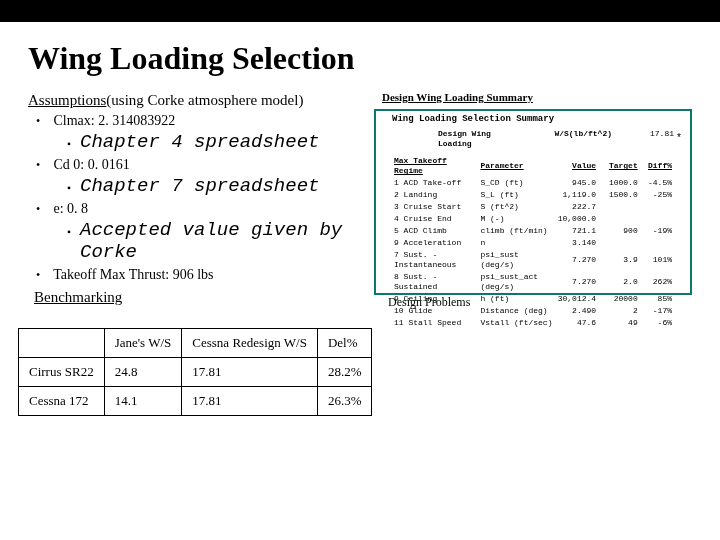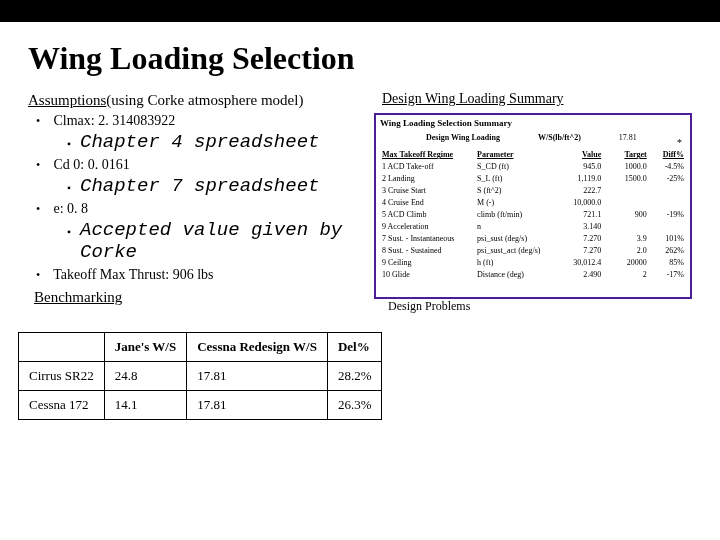--- a/index.html
+++ b/index.html
@@ -45,32 +45,33 @@
   ul.inner > li { font-size: 19px; font-style: italic; margin: 2px 0; font-family: Liberation Mono, monospace; }
   ul.inner > li::before {
     content: "▪"; display: inline-block; width: 14px; margin-left: -14px;
     font-style: normal; font-size: 10px;
   }
   .benchmark-hdr {
     font-size: 15px; text-decoration: underline; margin: 6px 0 0 6px; font-family: Liberation Serif, serif;
   }
 
   .summary-hdr {
-    font-size: 14px; text-decoration: underline; margin: 0 0 6px 8px;
+    font-size: 11px; text-decoration: underline; margin: 0 0 6px 8px; font-weight: bold;
   }
 
   
   .wls-box {
-    border: 2px solid #4c1d95;
+    border: 2px solid #0f766e;
     font-size: 8px;
     line-height: 1.25;
-    padding: 3px 4px;
+    padding: 3px 16px;
     width: 318px;
     height: 186px;
     position: relative;
+    font-family: Liberation Mono, monospace;
   }
   .wls-title {
     font-weight: bold; font-size: 9px; margin-bottom: 4px;
   }
   .wls-design-row {
     display: flex; margin-left: 46px; gap: 38px; margin-bottom: 6px;
   }
   .wls-design-row .lab { font-weight: bold; }
   .wls-star { position: absolute; right: 8px; top: 22px; font-size: 10px; }
 
@@ -93,21 +94,21 @@
     font-size: 13px;
     margin-top: 18px;
     margin-left: -10px;
   }
   table.bench th, table.bench td {
     border: 1px solid #000;
     padding: 6px 10px;
     text-align: left;
     font-weight: normal;
   }
-  table.bench th { font-weight: bold; }
+  table.bench th { font-weight: normal; }
 </style>
 </head>
 <body>
 
 <div class="topbar"></div>
 
 <div class="content">
   <h1 class="title">Wing Loading Selection</h1>
 
   <div class="two-col">
@@ -227,20 +228,27 @@
                 <td class="num">30,012.4</td>
                 <td class="num">20000</td>
                 <td class="num">85%</td>
               </tr>
               <tr>
                 <td>10 Glide</td>
                 <td>Distance (deg)</td>
                 <td class="num">2.490</td>
                 <td class="num">2</td>
                 <td class="num">-17%</td>
+              </tr>
+              <tr>
+                <td>11 Stall Speed</td>
+                <td>Vstall (ft/sec)</td>
+                <td class="num">47.6</td>
+                <td class="num">49</td>
+                <td class="num">-6%</td>
               </tr>
             </tbody>
         </table>
       </div>
 
       <div class="problems-hdr">Design Problems</div>
     </div>
   </div>
 
   <table class="bench">

